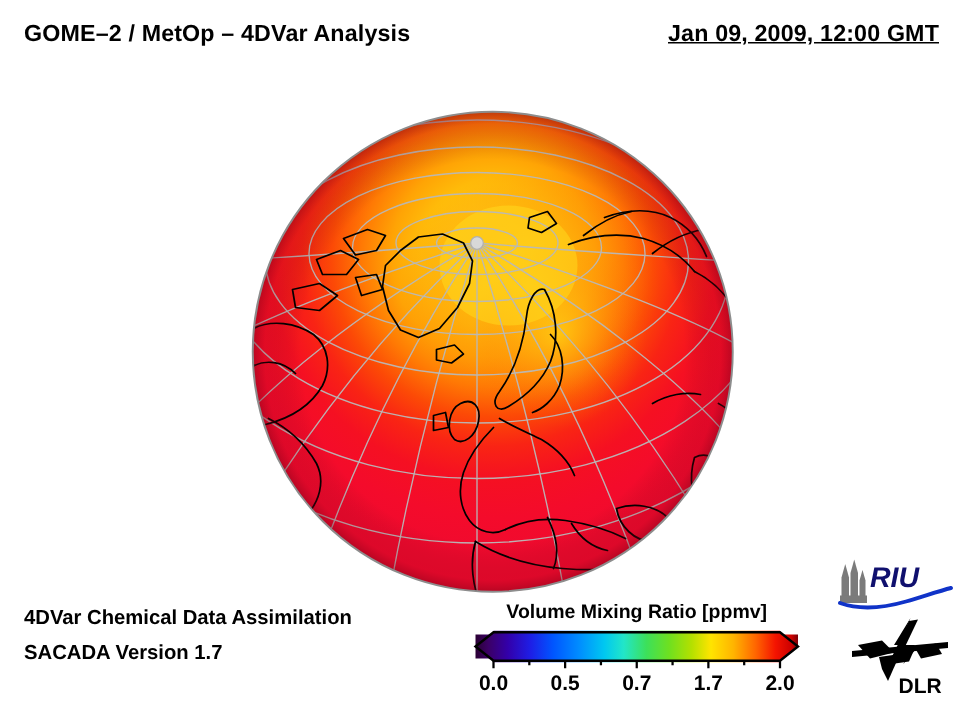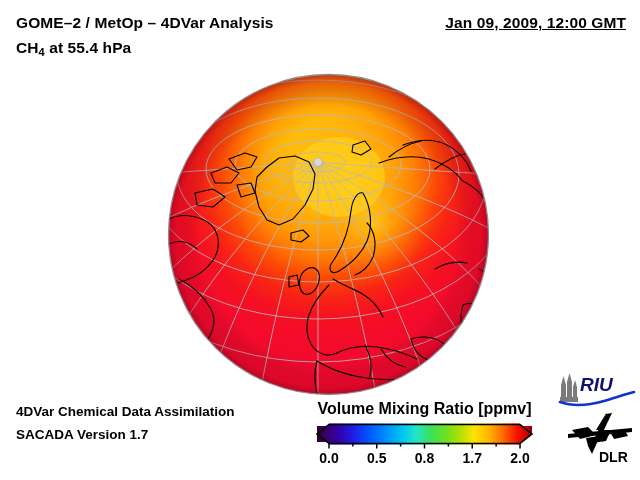--- a/index.html
+++ b/index.html
@@ -73,21 +73,21 @@
   }
 
   
   #colorbar-block {
     position: absolute;
     left: 312px;
     top: 400px;
     width: 225px;
   }
   #colorbar-title {
-    font-size: 16px;
+    font-size: 13px;
     font-weight: bold;
     text-align: center;
     white-space: nowrap;
     margin-bottom: 5px;
   }
   #colorbar-svg {
     display: block;
   }
   #colorbar-ticklabels {
     position: relative;
@@ -117,21 +117,20 @@
     top: 410px;
     width: 70px;
     height: 58px;
   }
 </style>
 </head>
 <body>
 
 <div id="header-left">
   <div class="hdr-line">GOME–2 / MetOp – 4DVar Analysis</div>
-  <div class="hdr-line"><span>CH</span><span class="sub">4</span><span> at 55.4 hPa</span></div>
 </div>
 
 <div id="header-right">
   <div class="hdr-line">Jan 09, 2009, 12:00 GMT</div>
 </div>
 
 <div id="globe-wrap">
   <svg id="globe-svg" viewBox="0 0 323 323" xmlns="http://www.w3.org/2000/svg">
     <defs>
 
@@ -305,21 +304,21 @@
         <line x1="208" x2="208" y1="20.5" y2="25.5"></line>
         <line x1="40.875" x2="40.875" y1="20.5" y2="23.5"></line>
         <line x1="88.625" x2="88.625" y1="20.5" y2="23.5"></line>
         <line x1="136.375" x2="136.375" y1="20.5" y2="23.5"></line>
         <line x1="184.125" x2="184.125" y1="20.5" y2="23.5"></line>
       </g>
   </svg>
   <div id="colorbar-ticklabels">
       <div class="tick-label" style="left: 17px; text-align: right;">0.0</div>
       <div class="tick-label" style="left: 64.75px;">0.5</div>
-      <div class="tick-label" style="left: 112.5px;">0.8</div>
+      <div class="tick-label" style="left: 112.5px;">0.7</div>
       <div class="tick-label" style="left: 160.25px;">1.7</div>
       <div class="tick-label" style="left: 208px;">2.0</div>
     </div>
 </div>
 
 <div id="logo-riu">
   <svg width="80" height="36" viewBox="0 0 80 36" xmlns="http://www.w3.org/2000/svg">
     <g fill="#7b7b7b">
       <path d="M5 30 L5 14 L7.5 5 L10 14 L10 30 Z"></path>
       <path d="M11 30 L11 11 L13.5 2 L16 11 L16 30 Z"></path>

